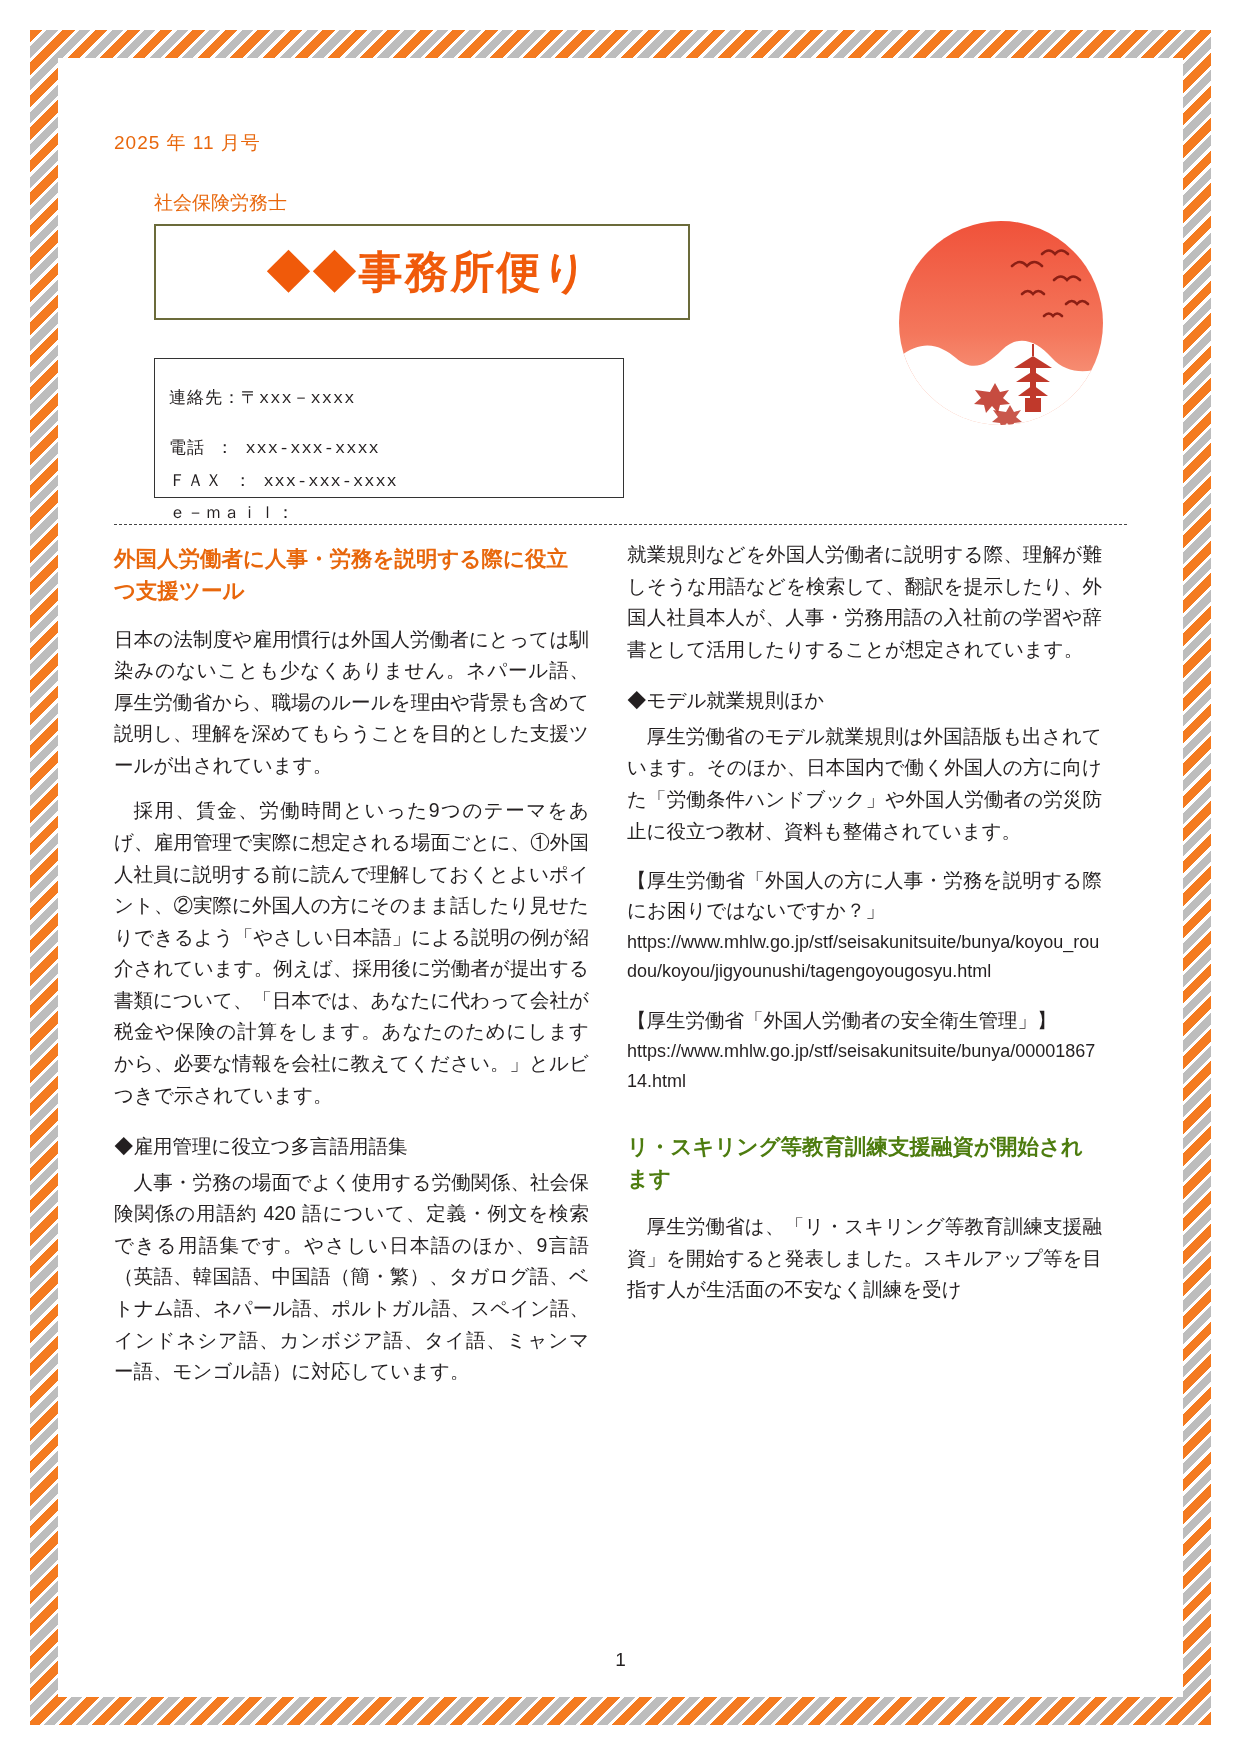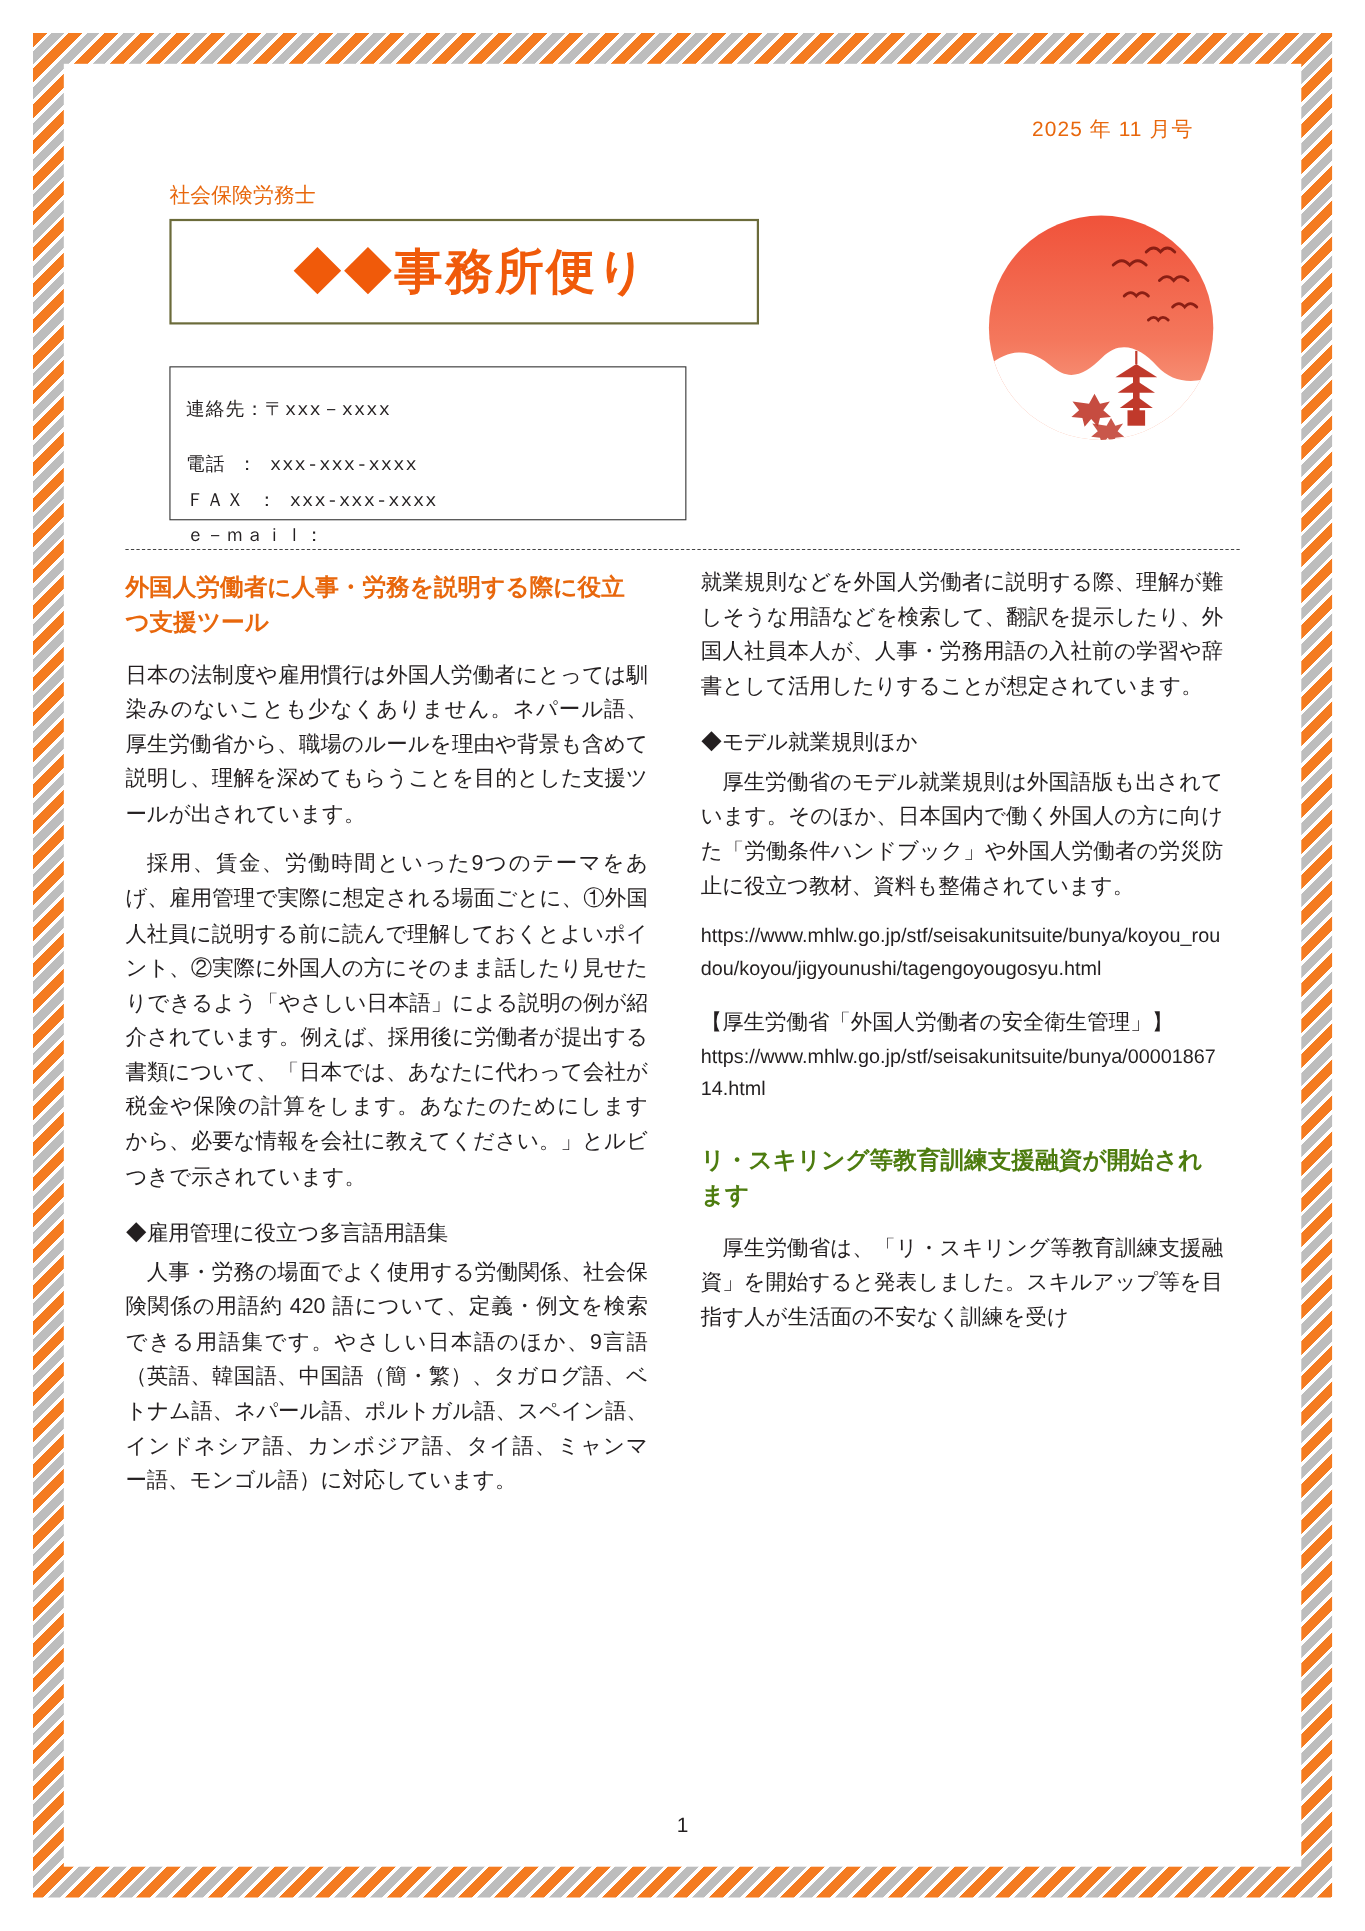--- a/index.html
+++ b/index.html
@@ -40,26 +40,25 @@
     top: 58px;
     width: 1125px;
     height: 1639px;
     box-sizing: border-box;
     background: #ffffff;
     padding: 40px 56px 20px 56px;
   }
 
   
   .issue-date {
-    text-align: right;
     color: #e8670c;
     font-size: 19px;
     letter-spacing: 1px;
     margin-right: 42px;
-    margin-top: 7px;
+    margin-top: 32px;
   }
   .org-label {
     color: #e8670c;
     font-size: 19px;
     margin-top: 34px;
     margin-left: 40px;
   }
   .title-row {
     display: flex;
     align-items: flex-start;
@@ -110,21 +109,21 @@
 
   
   .dashed-div {
     border-top: 1.5px dashed #444;
     margin: 26px 0 14px 0;
   }
 
   
   .columns {
     display: flex;
-    gap: 48px;
+    gap: 38px;
     font-size: 19.5px;
     line-height: 1.62;
   }
   .col { width: 475px; }
   .headline {
     color: #e8670c;
     font-weight: bold;
     font-size: 21.5px;
     line-height: 1.5;
     margin: 4px 0 16px 0;
@@ -235,20 +234,21 @@
       <p class="indent">採用、賃金、労働時間といった9つのテーマをあげ、雇用管理で実際に想定される場面ごとに、①外国人社員に説明する前に読んで理解しておくとよいポイント、②実際に外国人の方にそのまま話したり見せたりできるよう「やさしい日本語」による説明の例が紹介されています。例えば、採用後に労働者が提出する書類について、「日本では、あなたに代わって会社が税金や保険の計算をします。あなたのためにしますから、必要な情報を会社に教えてください。」とルビつきで示されています。</p>
       <p class="sub">◆雇用管理に役立つ多言語用語集</p>
       <p class="indent">人事・労務の場面でよく使用する労働関係、社会保険関係の用語約 420 語について、定義・例文を検索できる用語集です。やさしい日本語のほか、9言語（英語、韓国語、中国語（簡・繁）、タガログ語、ベトナム語、ネパール語、ポルトガル語、スペイン語、インドネシア語、カンボジア語、タイ語、ミャンマー語、モンゴル語）に対応しています。</p>
     </div>
 
     <div class="col">
       <p class="indent" style="text-indent:0;">就業規則などを外国人労働者に説明する際、理解が難しそうな用語などを検索して、翻訳を提示したり、外国人社員本人が、人事・労務用語の入社前の学習や辞書として活用したりすることが想定されています。</p>
       <p class="sub">◆モデル就業規則ほか</p>
       <p class="indent">厚生労働省のモデル就業規則は外国語版も出されています。そのほか、日本国内で働く外国人の方に向けた「労働条件ハンドブック」や外国人労働者の労災防止に役立つ教材、資料も整備されています。</p>
 
+      <p class="bracket">【厚生労働省「外国人の方に人事・労務を説明する際にお困りではないですか？」</p>
       <p class="url">https://www.mhlw.go.jp/stf/seisakunitsuite/bunya/koyou_roudou/koyou/jigyounushi/tagengoyougosyu.html</p>
 
       <p class="bracket">【厚生労働省「外国人労働者の安全衛生管理」】</p>
       <p class="url">https://www.mhlw.go.jp/stf/seisakunitsuite/bunya/0000186714.html</p>
 
       <div class="headline2">リ・スキリング等教育訓練支援融資が開始されます</div>
       <p class="indent">厚生労働省は、「リ・スキリング等教育訓練支援融資」を開始すると発表しました。スキルアップ等を目指す人が生活面の不安なく訓練を受け</p>
     </div>
   </div>
 

